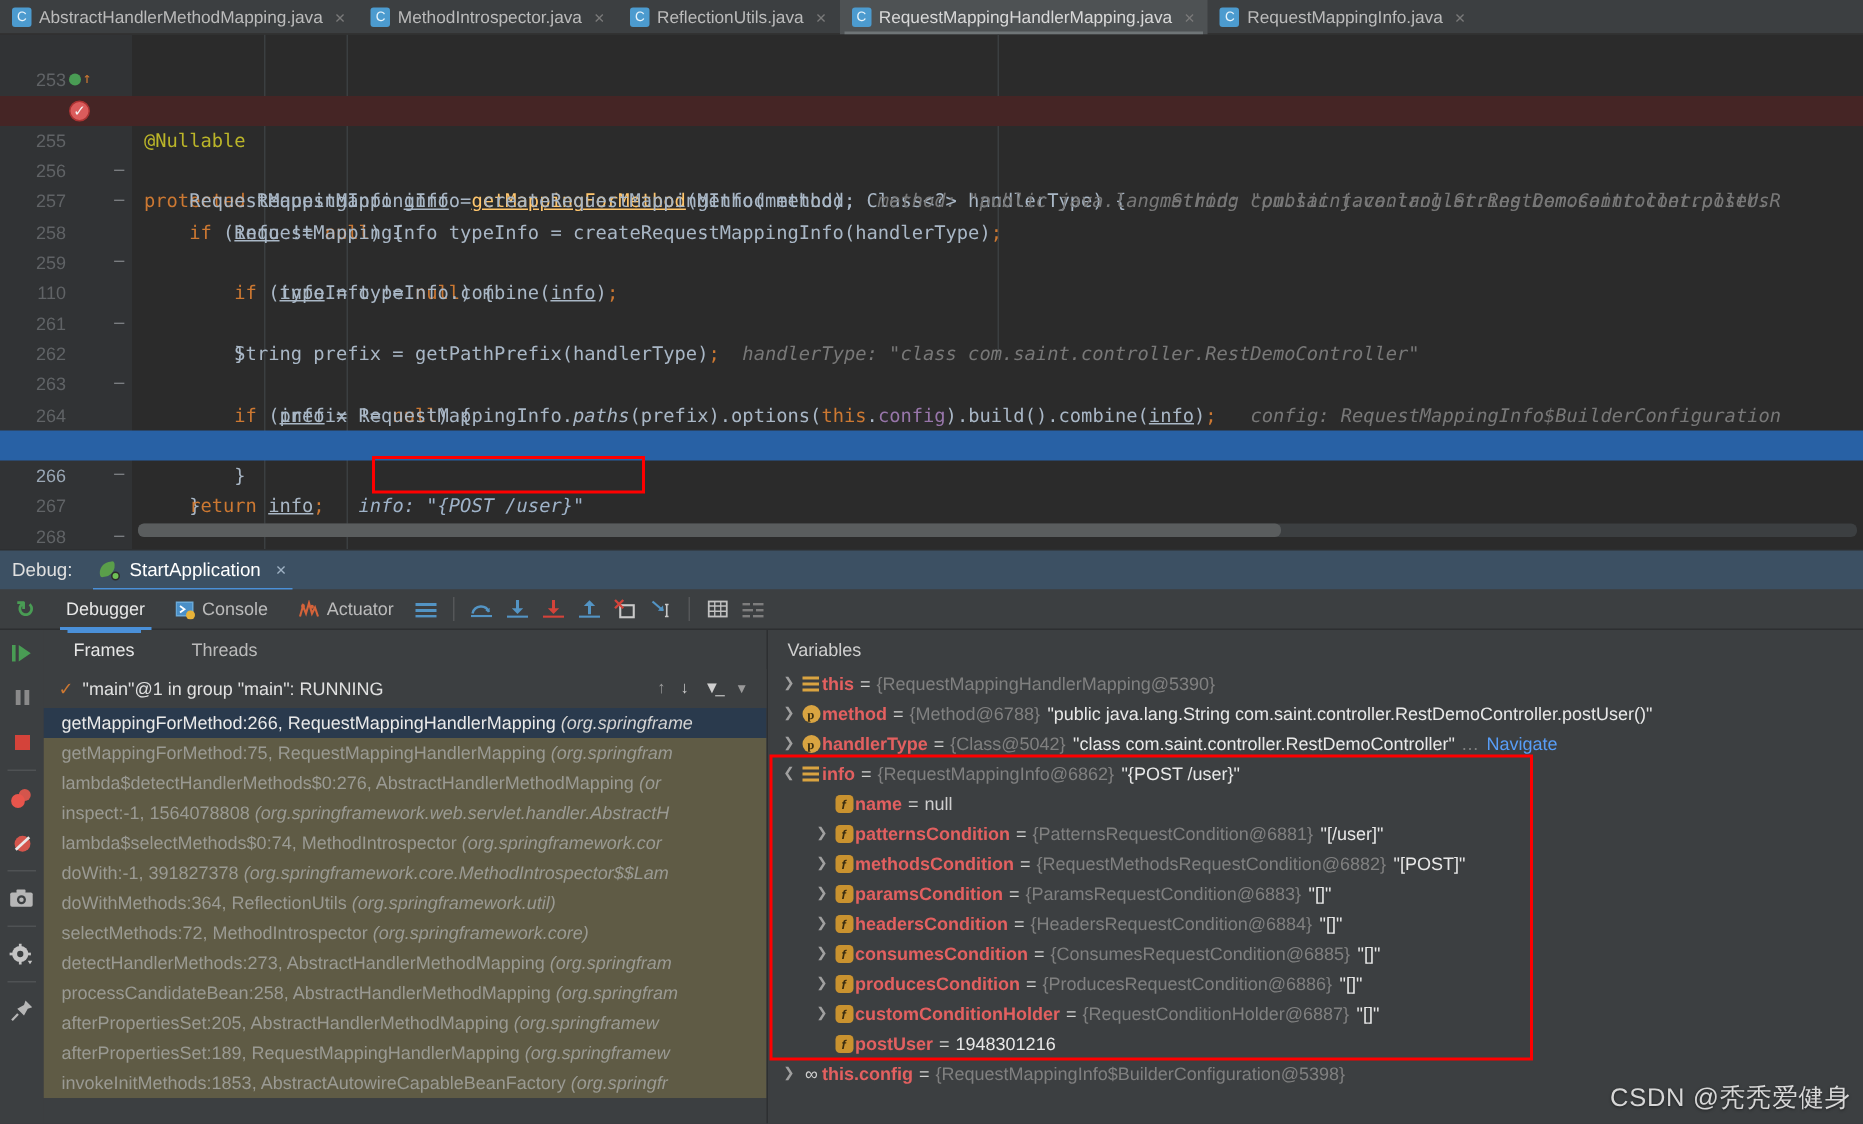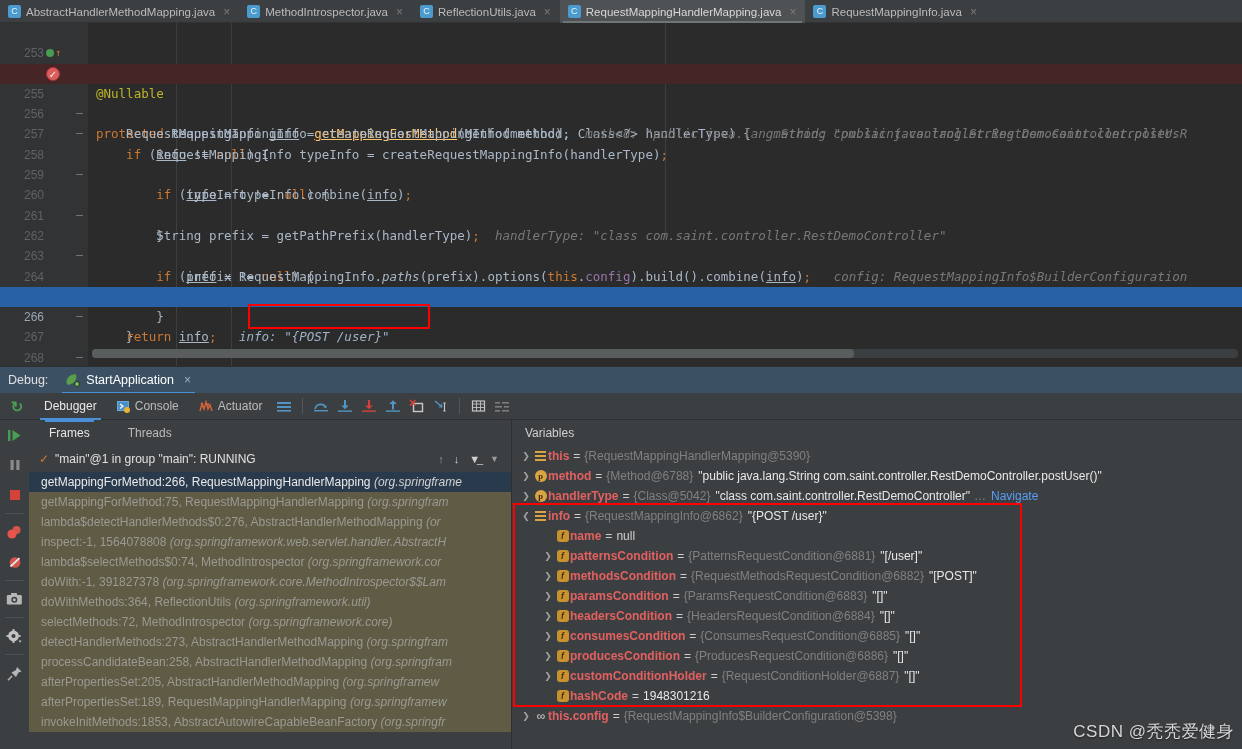--- a/index.html
+++ b/index.html
@@ -360,21 +360,21 @@
         <span class="fold">─</span>
         <span class="code"><span class="ident">        </span><span class="kw">if</span><span class="punc"> (</span><span class="ident">typeInfo != </span><span class="kw">null</span><span class="punc">) {</span></span>
       </div>
 
       <div class="line" style="top:121.8px;position:absolute;left:0;right:0;">
         <span class="ln">259</span>
         <span class="code"><span class="ident">            </span><span class="ident ul">info</span><span class="ident"> = typeInfo.combine</span><span class="punc">(</span><span class="ident ul">info</span><span class="punc">)</span><span class="semi">;</span></span>
       </div>
 
       <div class="line" style="top:142.1px;position:absolute;left:0;right:0;">
-        <span class="ln">260</span>
+        <span class="ln">110</span>
         <span class="fold">─</span>
         <span class="code"><span class="punc">        }</span></span>
       </div>
 
       <div class="line" style="top:162.4px;position:absolute;left:0;right:0;">
         <span class="ln">261</span>
         <span class="code"><span class="ident">        String prefix = getPathPrefix</span><span class="punc">(</span><span class="ident">handlerType</span><span class="punc">)</span><span class="semi">;</span><span class="hint">  handlerType: "class com.saint.controller.RestDemoController"</span></span>
       </div>
 
       <div class="line" style="top:182.7px;position:absolute;left:0;right:0;">
@@ -814,21 +814,21 @@
           <span class="veq">=</span>
           <span class="vref">{RequestConditionHolder@6887}</span>
           <span class="vval" style="margin-left:5px;">"[]"</span>
         </div>
 
         <div class="vrow" style="padding-left:28px;">
           <span class="arrow blank">❯</span>
           <span class="vicon">
               <span class="ico-field">f</span>
             </span>
-          <span class="vname-f">hashCode</span>
+          <span class="vname-f">postUser</span>
           <span class="veq">=</span>
           <span class="vval">1948301216</span>
         </div>
 
         <div class="vrow" style="padding-left:6px;">
           <span class="arrow">❯</span>
           <span class="vicon">
               <span class="ico-inf">∞</span>
             </span>
           <span class="vname-this">this.config</span>

